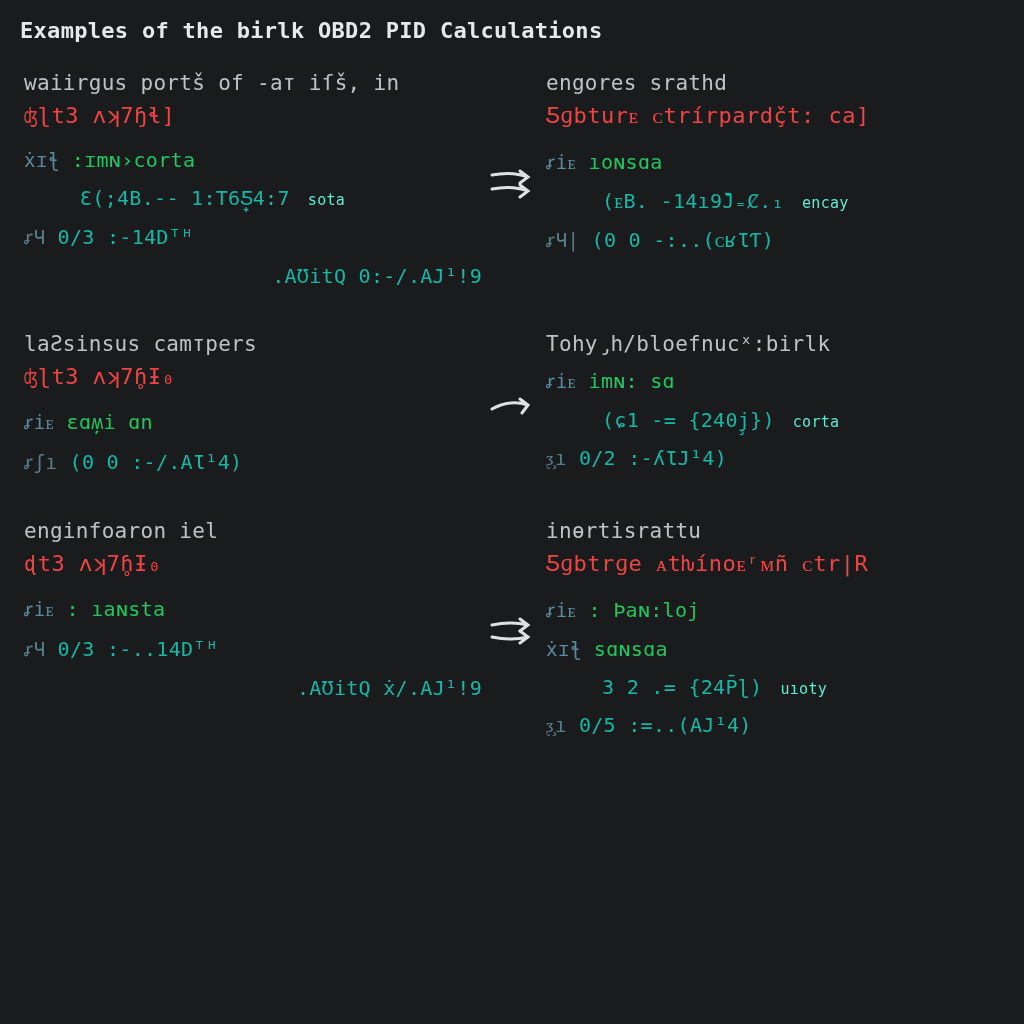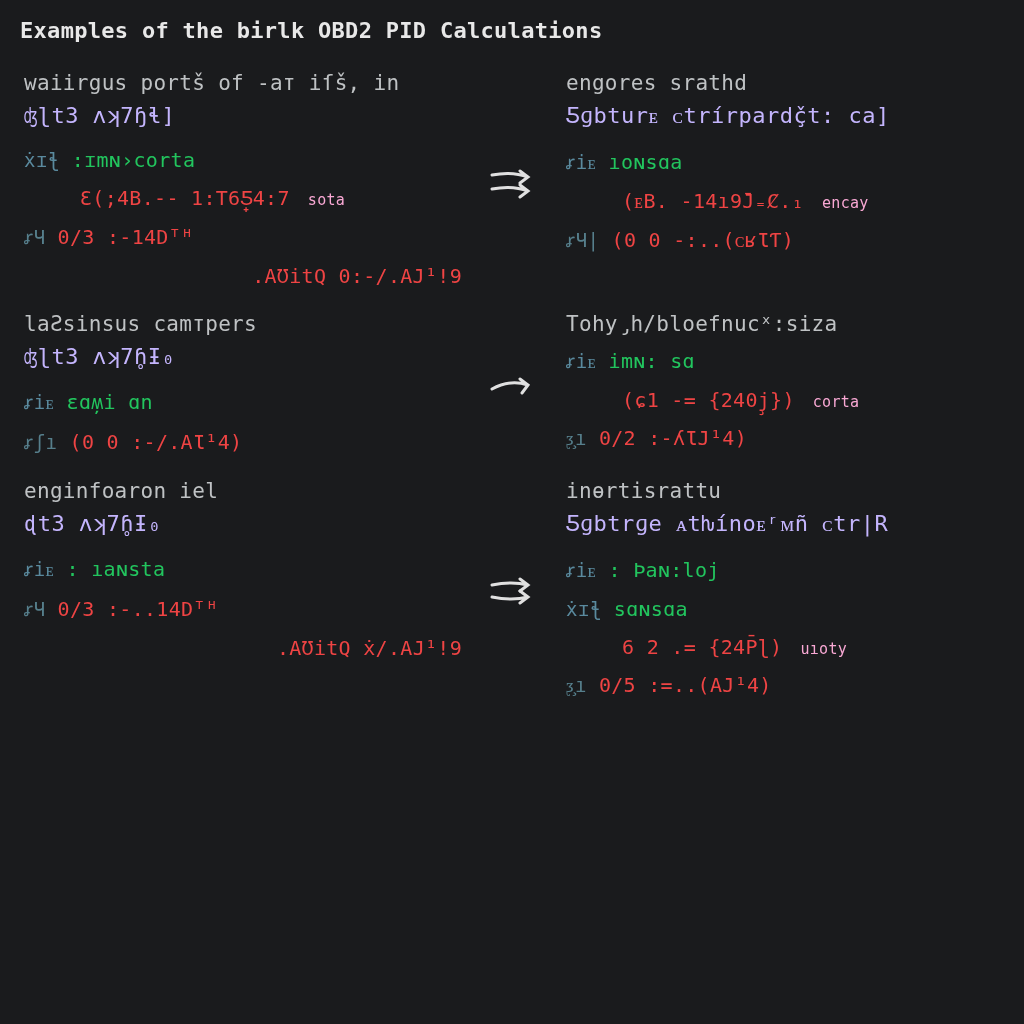--- a/index.html
+++ b/index.html
@@ -18,36 +18,35 @@
     font-weight: bold;
     margin-bottom: 28px;
     letter-spacing: 0.3px;
   }
   .grid {
     display: grid;
     grid-template-columns: 1fr 60px 1fr;
     grid-template-rows: auto auto auto;
     row-gap: 40px;
     column-gap: 0;
-    gap: 20px;
   }
   .block {
     display: flex;
     flex-direction: column;
     gap: 6px;
     padding-left: 4px;
   }
   .block-heading {
     color: #bfc2c4;
     font-size: 21px;
     letter-spacing: 0.3px;
     margin-bottom: 2px;
   }
   .green-sub {
-    color: #c4b5fd;
+    color: #ef4444;
     font-size: 22px;
     font-family: monospace;
     letter-spacing: 0.5px;
     margin-bottom: 10px;
     filter: blur(0.3px);
   }
   .line {
     display: flex;
     align-items: baseline;
     gap: 12px;
@@ -61,26 +60,26 @@
     font-size: 19px;
     letter-spacing: 0.5px;
     filter: blur(0.3px);
   }
   .val-grey {
     color: #22c55e;
     font-size: 20px;
     letter-spacing: 0.3px;
   }
   .val-expr {
-    color: #ef4444;
+    color: #14b8a6;
     font-size: 20px;
     letter-spacing: 0.3px;
   }
   .tag-red {
-    color: #f9a8d4;
+    color: #5eead4;
     font-size: 15px;
     letter-spacing: 0.3px;
     margin-left: 6px;
   }
   .key-teal {
     color: #567f8c;
     font-size: 19px;
     letter-spacing: 0.5px;
     filter: blur(0.3px);
   }
@@ -162,21 +161,21 @@
     </div>
   </div>
 
   <div class="arrow-cell">
     <svg class="arrow" viewBox="0 0 48 38">
       <path d="M4 22 Q 22 12 40 18 M32 12 L40 18 L34 26"></path>
     </svg>
   </div>
 
   <div class="block right-col">
-    <div class="block-heading">Tohy̡h/bloefnucˣ꞉siza</div>
+    <div class="block-heading">Tohy̡h/bloefnucˣ꞉birlk</div>
     <div class="line">
       <span class="key-cyan">ꭉiᴇ</span>
       <span class="val-grey">imɴ: sɑ</span>
     </div>
     <div class="line indent">
       <span class="val-expr">(ɕ1 -= {240j̧})</span>
       <span class="tag-red">corta</span>
     </div>
     <div class="line">
       <span class="key-teal">ᶚ̧ı</span>
@@ -212,21 +211,21 @@
     <div class="green-sub">Ƽɡbtrɡe ᴀtƕínoᴇʳᴍñ ᴄtr|R</div>
     <div class="line">
       <span class="key-cyan">ꭉiᴇ</span>
       <span class="val-grey">: Þaɴ:loj</span>
     </div>
     <div class="line">
       <span class="key-cyan">ẋɪꞎ</span>
       <span class="val-grey">sɑɴsɑa</span>
     </div>
     <div class="line indent">
-      <span class="val-expr">6 2 .= {24P̄ɭ)</span>
+      <span class="val-expr">3 2 .= {24P̄ɭ)</span>
       <span class="tag-red">uıoty</span>
     </div>
     <div class="line">
       <span class="key-teal">ᶚ̧ı</span>
       <span class="val-expr">0/5 ꞉=..(AJ¹4)</span>
     </div>
   </div>
 
 </div>
 

